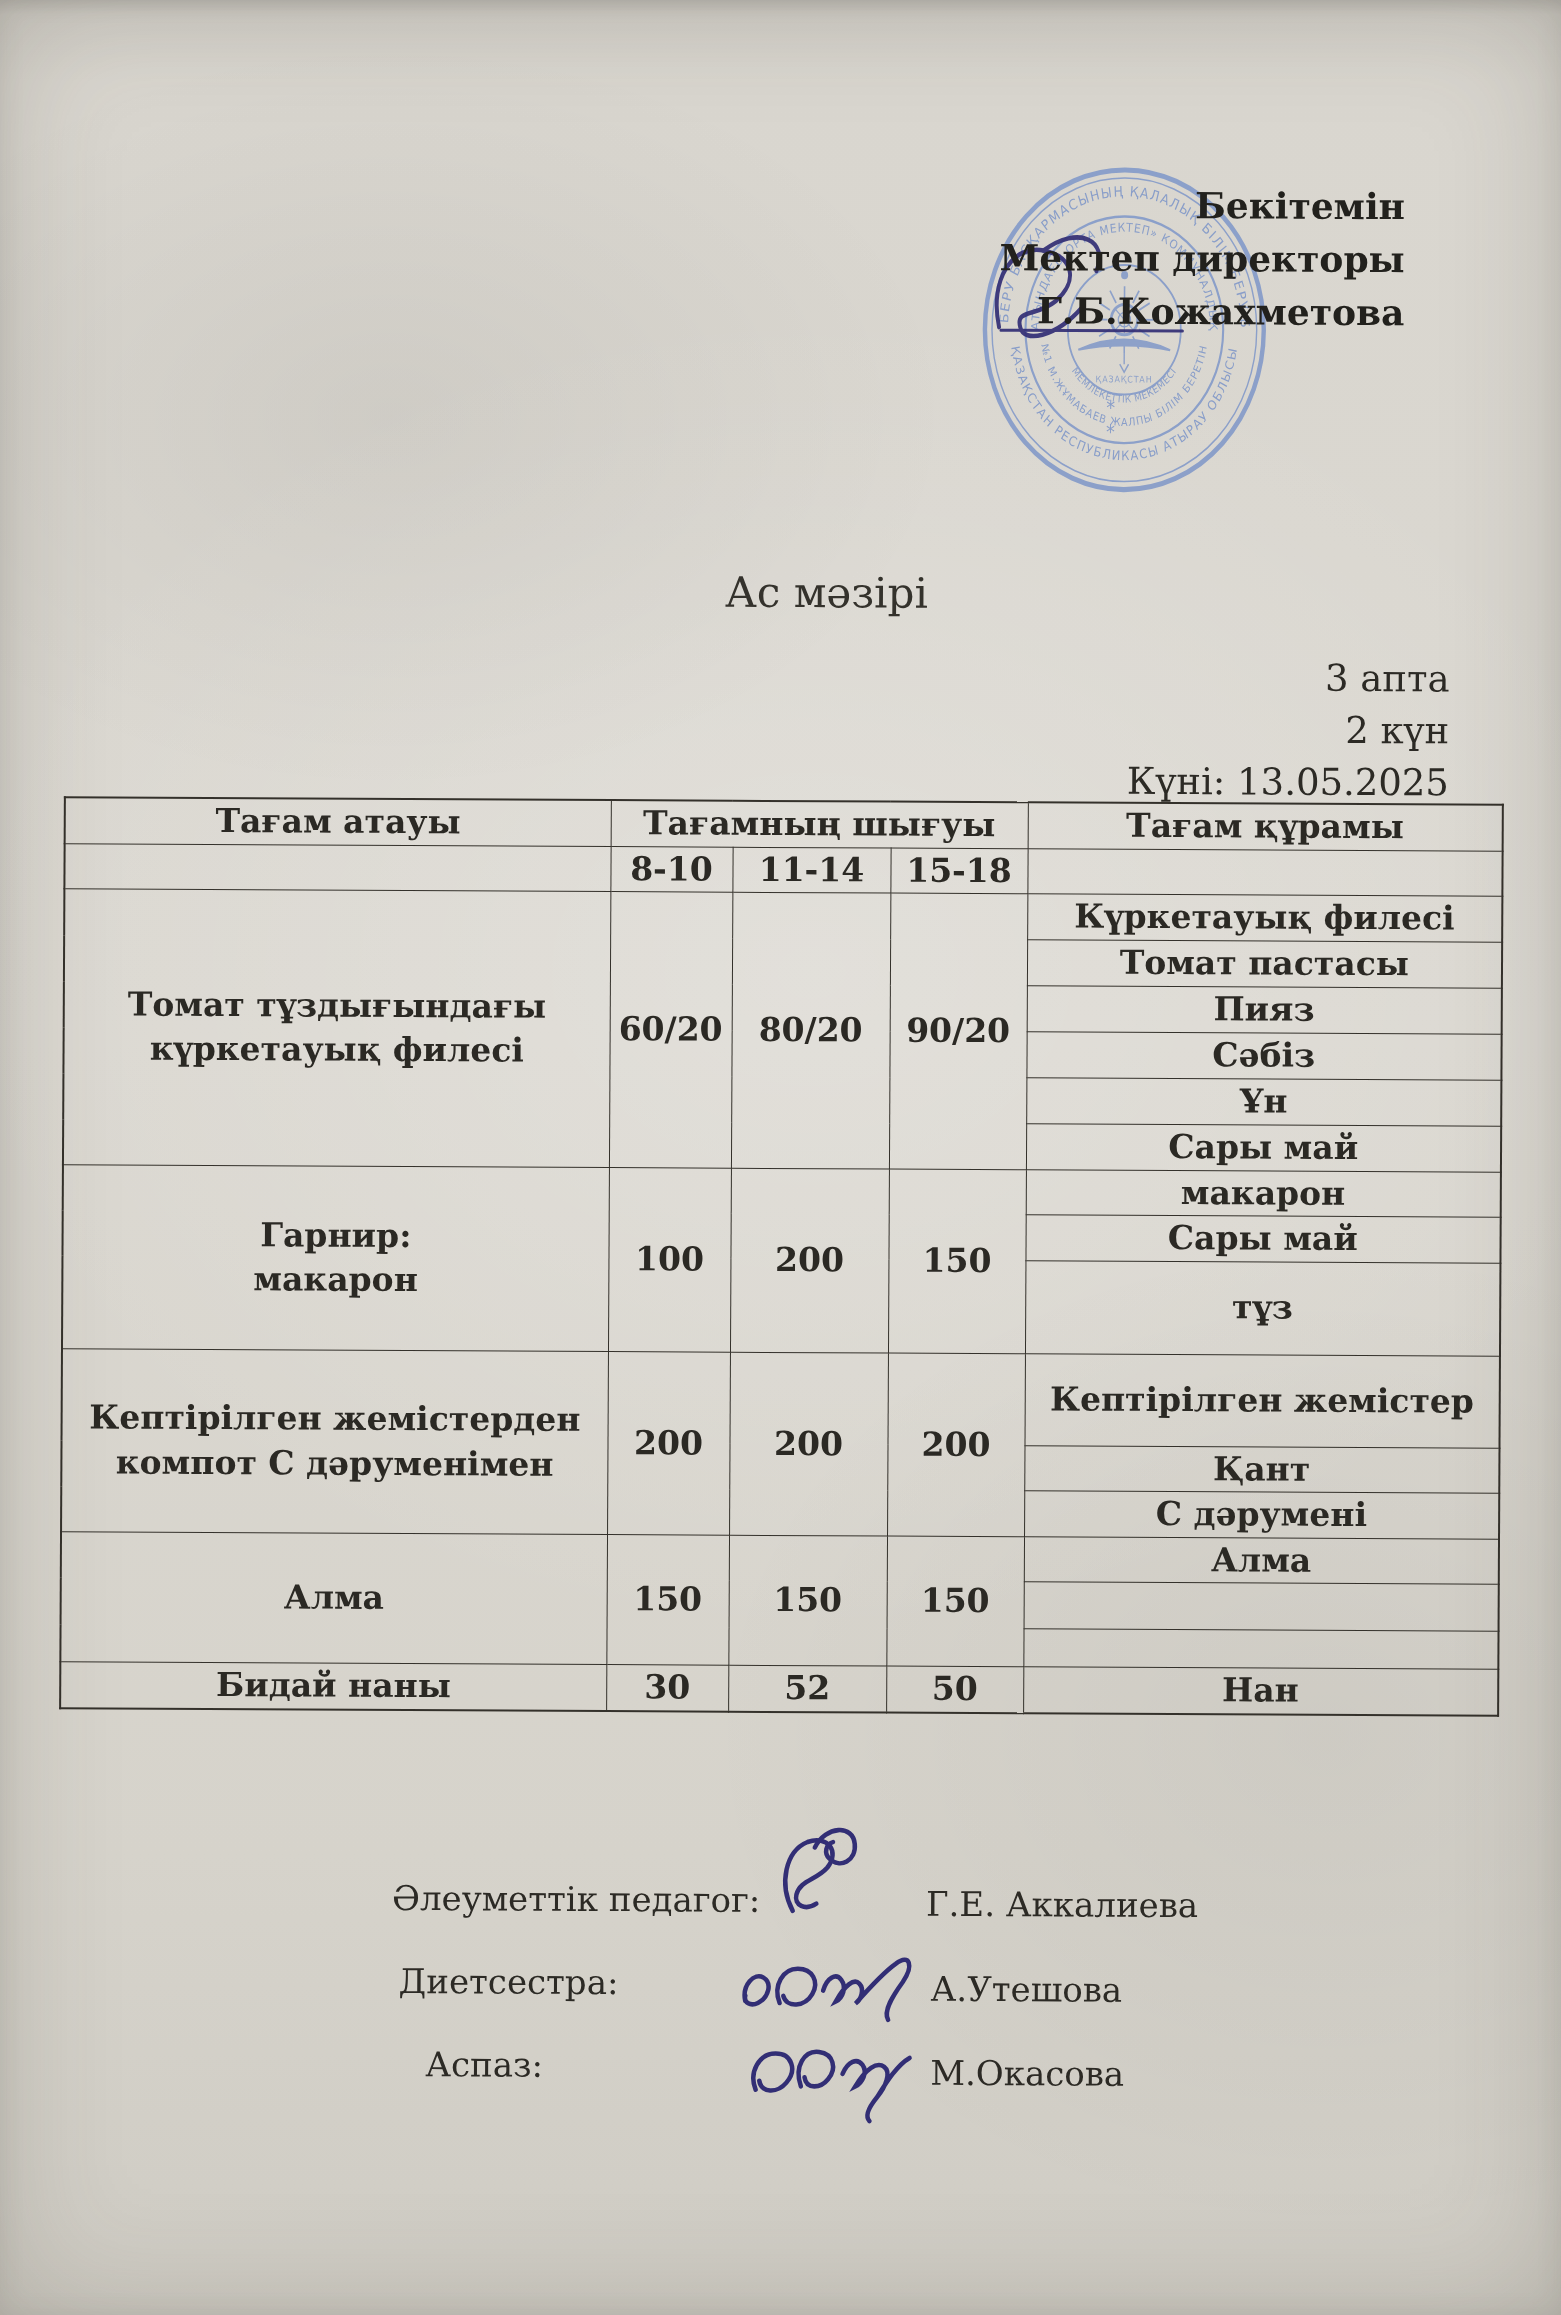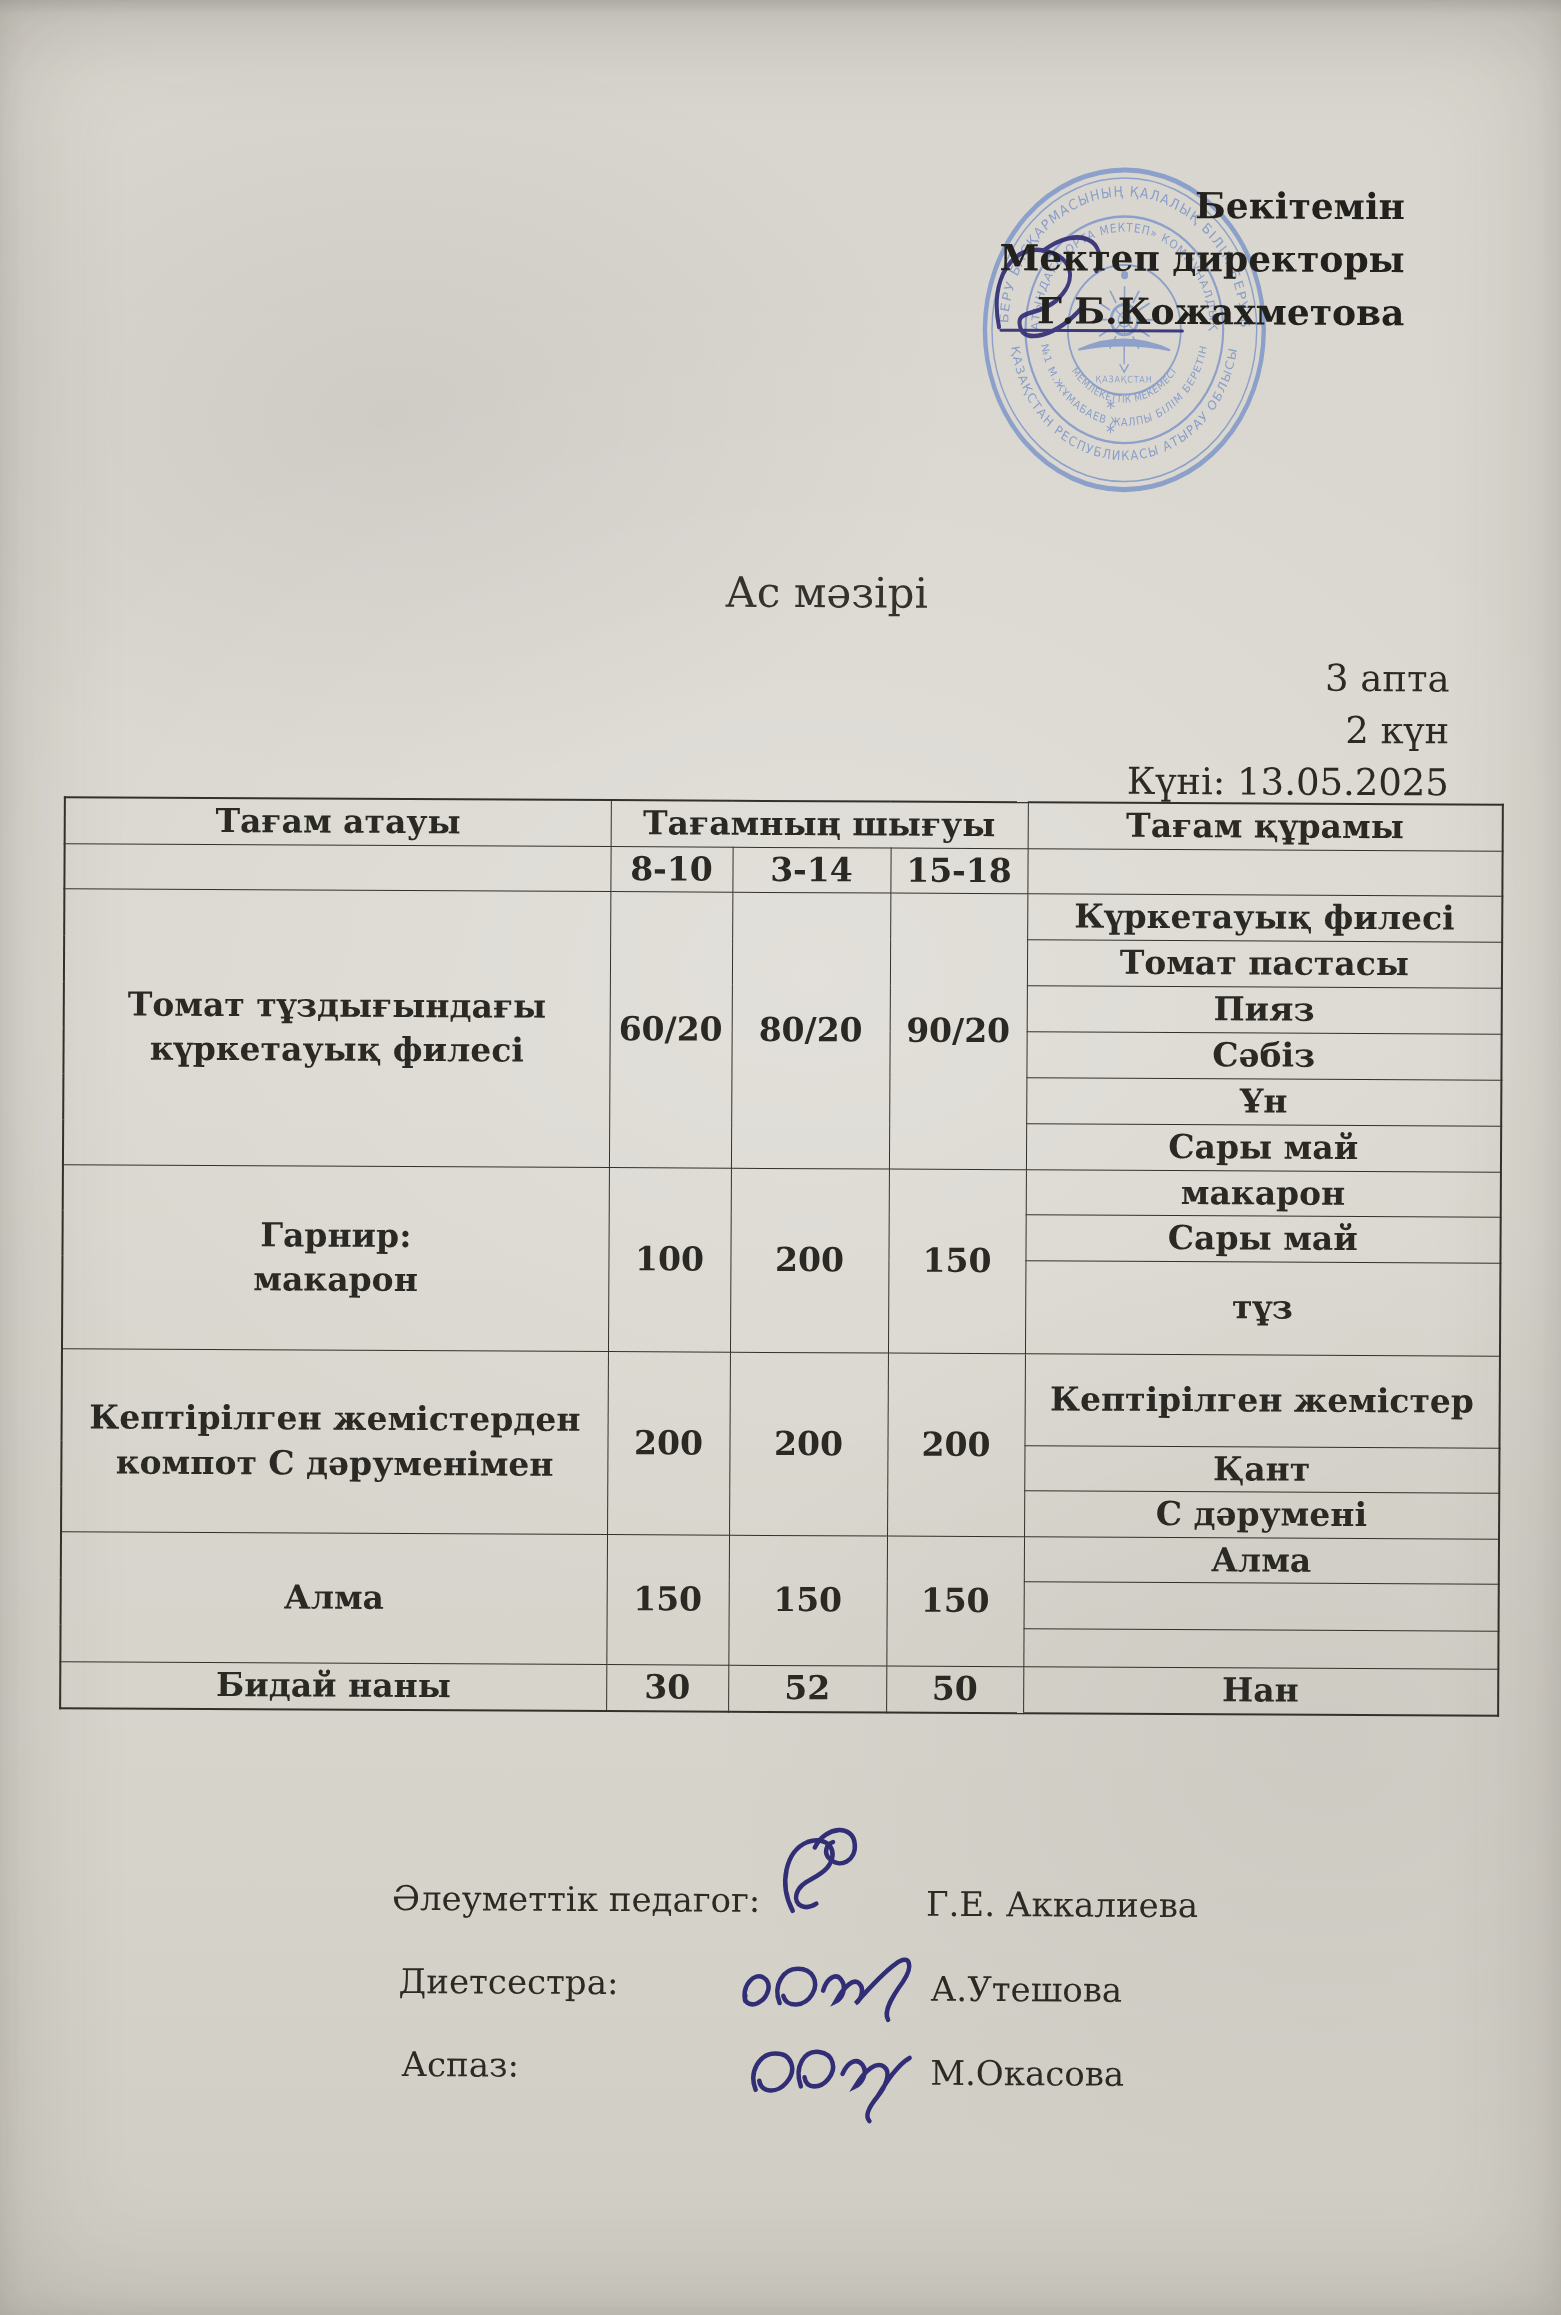--- a/index.html
+++ b/index.html
@@ -139,21 +139,21 @@
     </colgroup>
     <tbody>
       <tr class="trh1">
         <td class="hd">Тағам атауы</td>
         <td class="hd" colspan="3">Тағамның шығуы</td>
         <td class="hd">Тағам құрамы</td>
       </tr>
       <tr class="trh2">
         <td></td>
         <td class="hd">8-10</td>
-        <td class="hd">3-14</td>
+        <td class="hd">11-14</td>
         <td class="hd">15-18</td>
         <td></td>
       </tr>
 
       <tr class="tr51">
         <td rowspan="6" class="v-top pt10">
           <div>Томат тұздығындағы</div>
           <div>күркетауық филесі</div>
         </td>
         <td rowspan="6" class="num v-top pt10">60/20</td>
@@ -237,21 +237,21 @@
         <td>Нан</td>
       </tr>
     </tbody>
   </table>
 
   <div>
     <div class="sig-label" style="left:396px; top:1880px;">Әлеуметтік педагог:</div>
     <div class="sig-name" style="left:930px; top:1883px;">Г.Е. Аккалиева</div>
     <div class="sig-label" style="left:403px; top:1963px;">Диетсестра:</div>
     <div class="sig-name" style="left:935px; top:1968px;">А.Утешова</div>
-    <div class="sig-label" style="left:406px; top:2046px;">Аспаз:</div>
+    <div class="sig-label" style="left:430px; top:2046px;">Аспаз:</div>
     <div class="sig-name" style="left:935px; top:2052px;">М.Окасова</div>
 
     <svg class="scribble" style="left:764px; top:1820px;" width="127" height="109" viewBox="0 0 140 120">
       <g stroke="#322e75" stroke-width="5" fill="none" stroke-linecap="round">
         <path d="M 36,100 C 20,70 28,34 52,24 C 74,16 88,34 74,52 C 62,66 44,66 40,82 C 37,94 50,100 62,92"></path>
         <path d="M 60,30 C 72,6 102,4 104,26 C 106,44 88,54 76,42 C 70,36 72,26 80,24"></path>
       </g>
     </svg>
     <svg class="scribble" style="left:737px; top:1925px;" width="190" height="109" viewBox="0 0 210 120">
       <g stroke="#322e75" stroke-width="5" fill="none" stroke-linecap="round">

